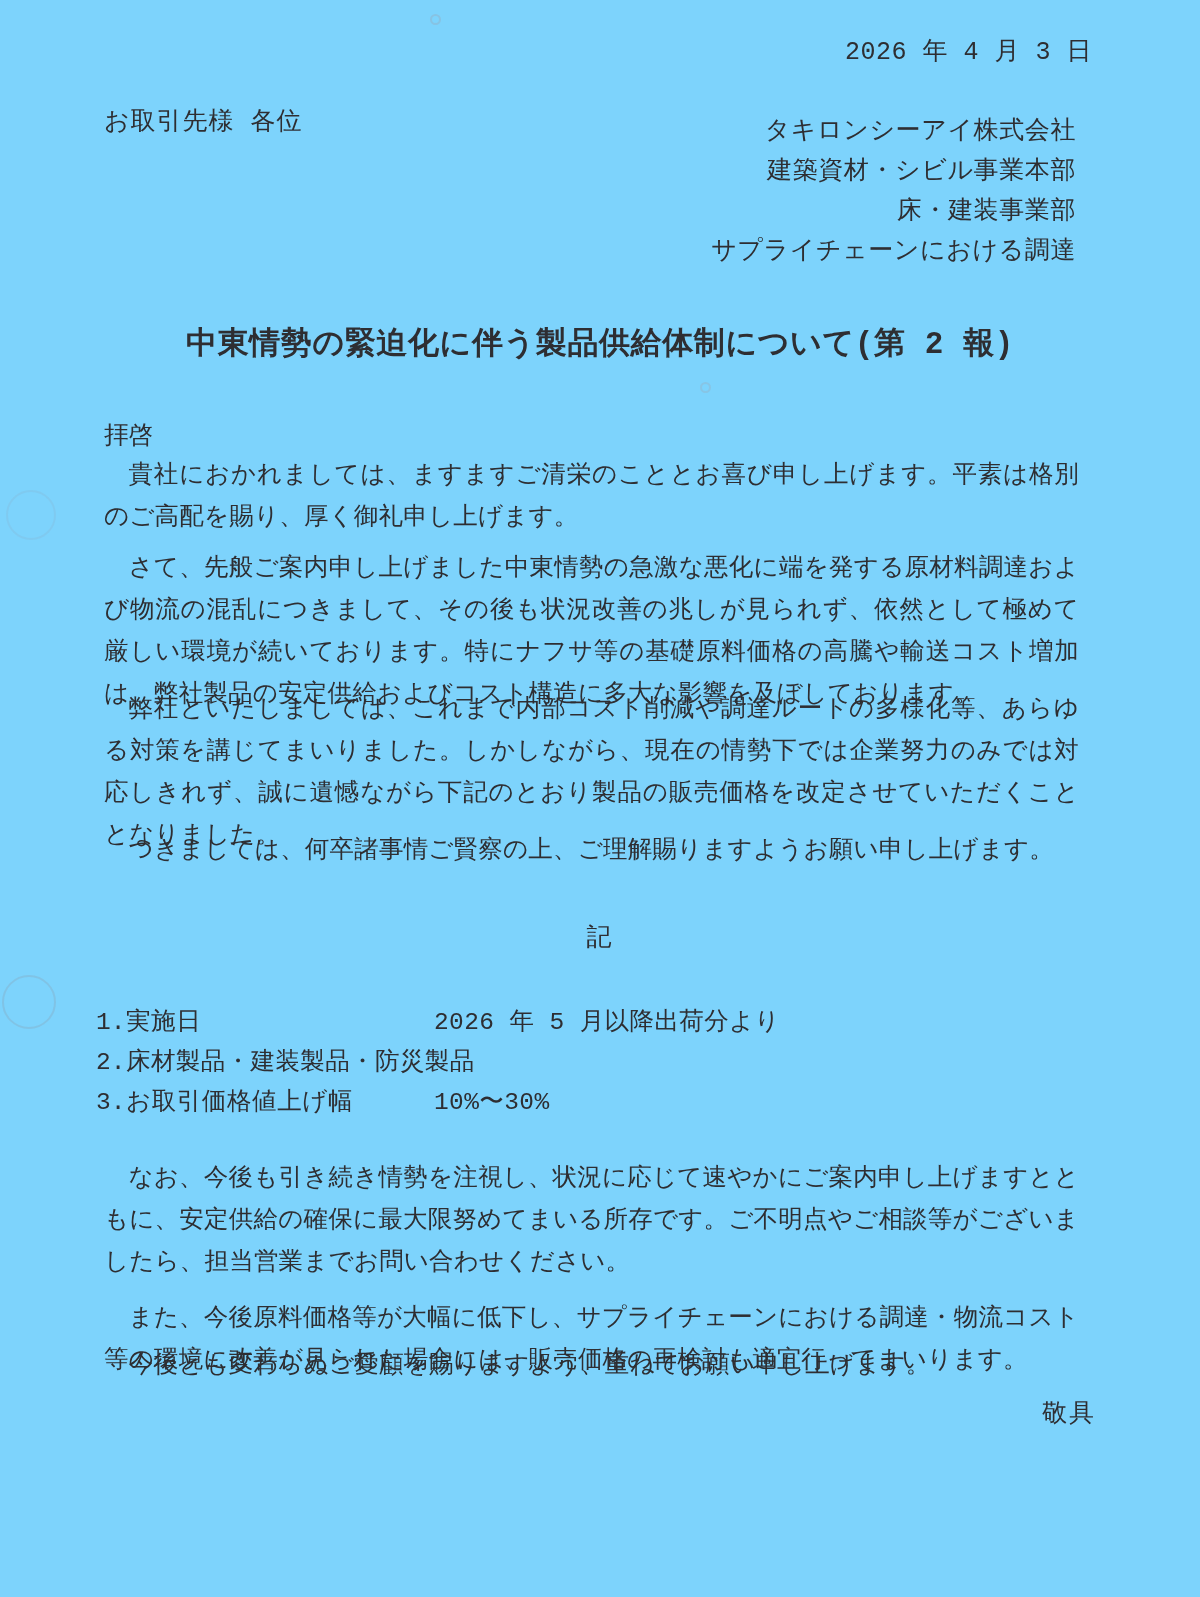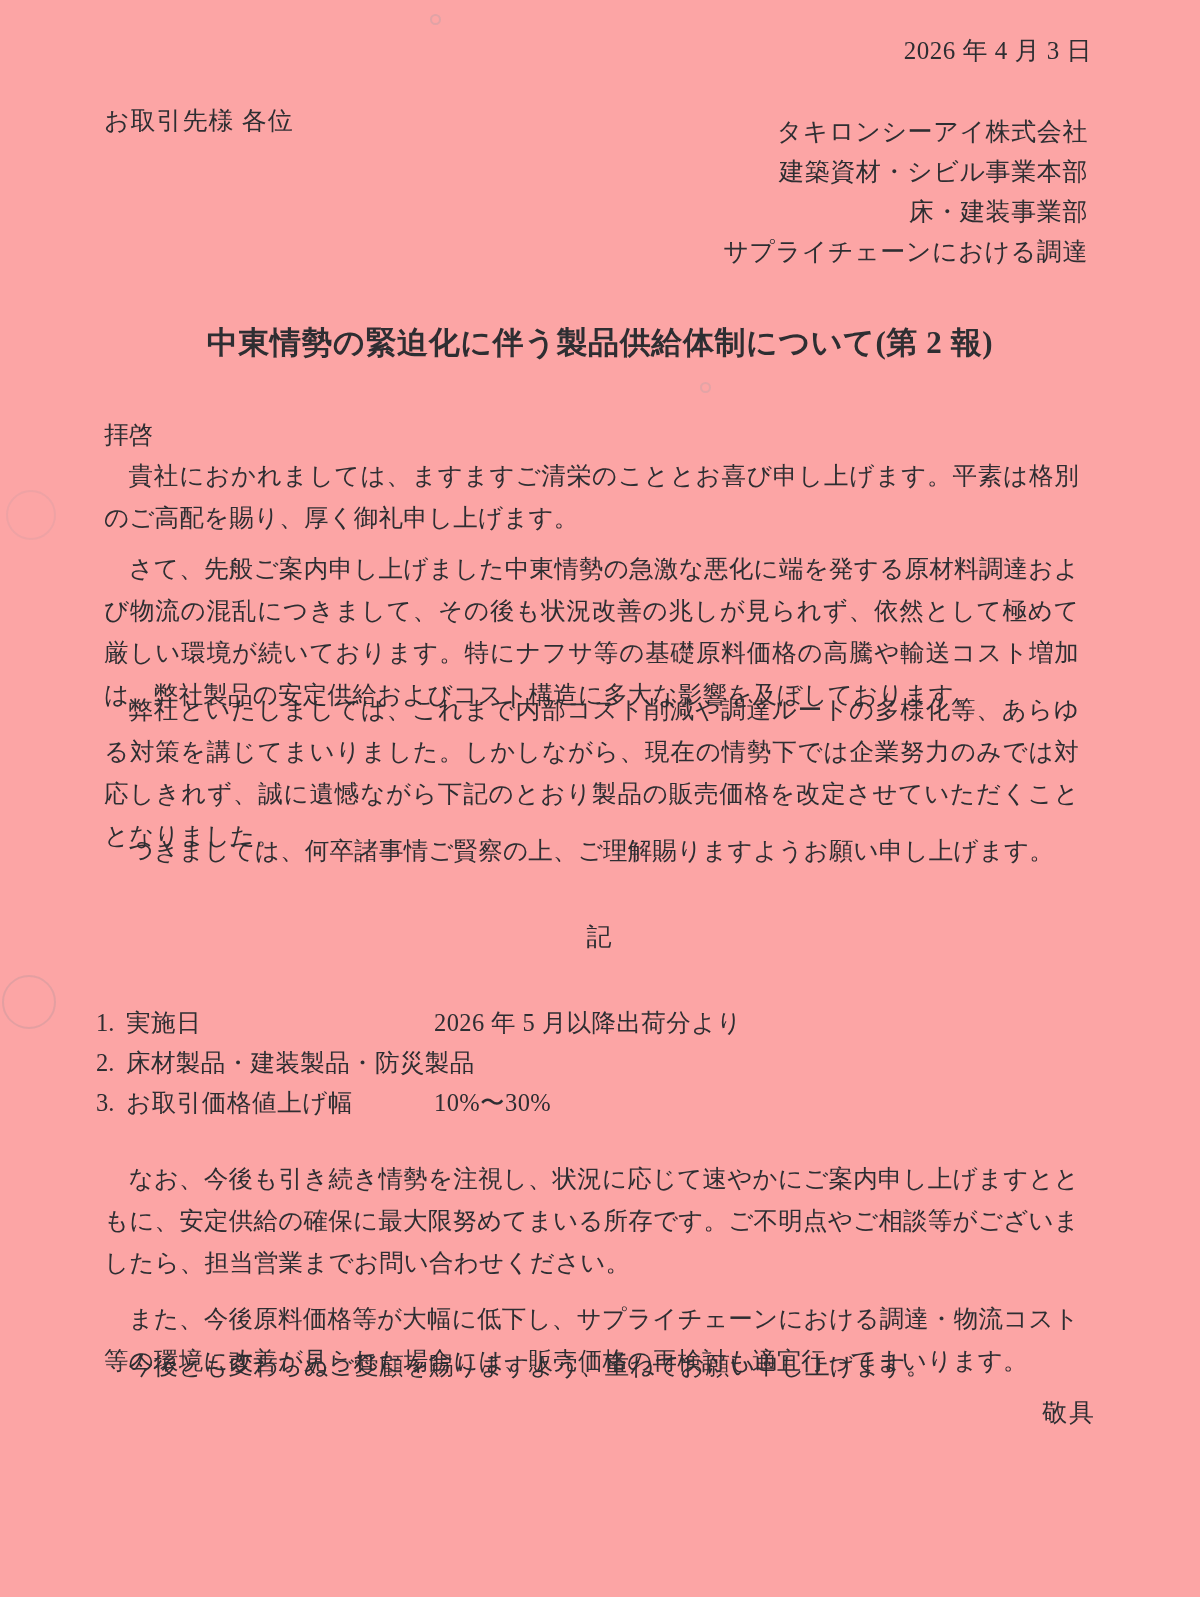--- a/index.html
+++ b/index.html
@@ -6,23 +6,23 @@
   html, body {
     margin: 0;
     padding: 0;
     background: #ffffff;
   }
 
   .page {
     position: relative;
     width: 1200px;
     height: 1597px;
-    background: #fca5a5;
+    background: #7dd3fc;
     overflow: hidden;
-    font-family: Liberation Serif, serif;
+    font-family: Liberation Mono, monospace;
     color: #2e2e32;
   }
 
   
   .artifact {
     position: absolute;
     border-radius: 50%;
     border: 2px solid rgba(140, 140, 150, 0.18);
     pointer-events: none;
   }
@@ -46,21 +46,21 @@
     left: 104px;
     font-size: 25px;
     letter-spacing: 1px;
     white-space: nowrap;
     margin-top: 32px;
   }
 
   .sender-block {
     position: absolute;
     top: 112px;
-    right: 112px;
+    right: 124px;
     text-align: right;
     font-size: 25px;
     line-height: 40px;
     letter-spacing: 0.6px;
   }
   .sender-line { white-space: nowrap; }
 
   .doc-title {
     position: absolute;
     top: 322px;

